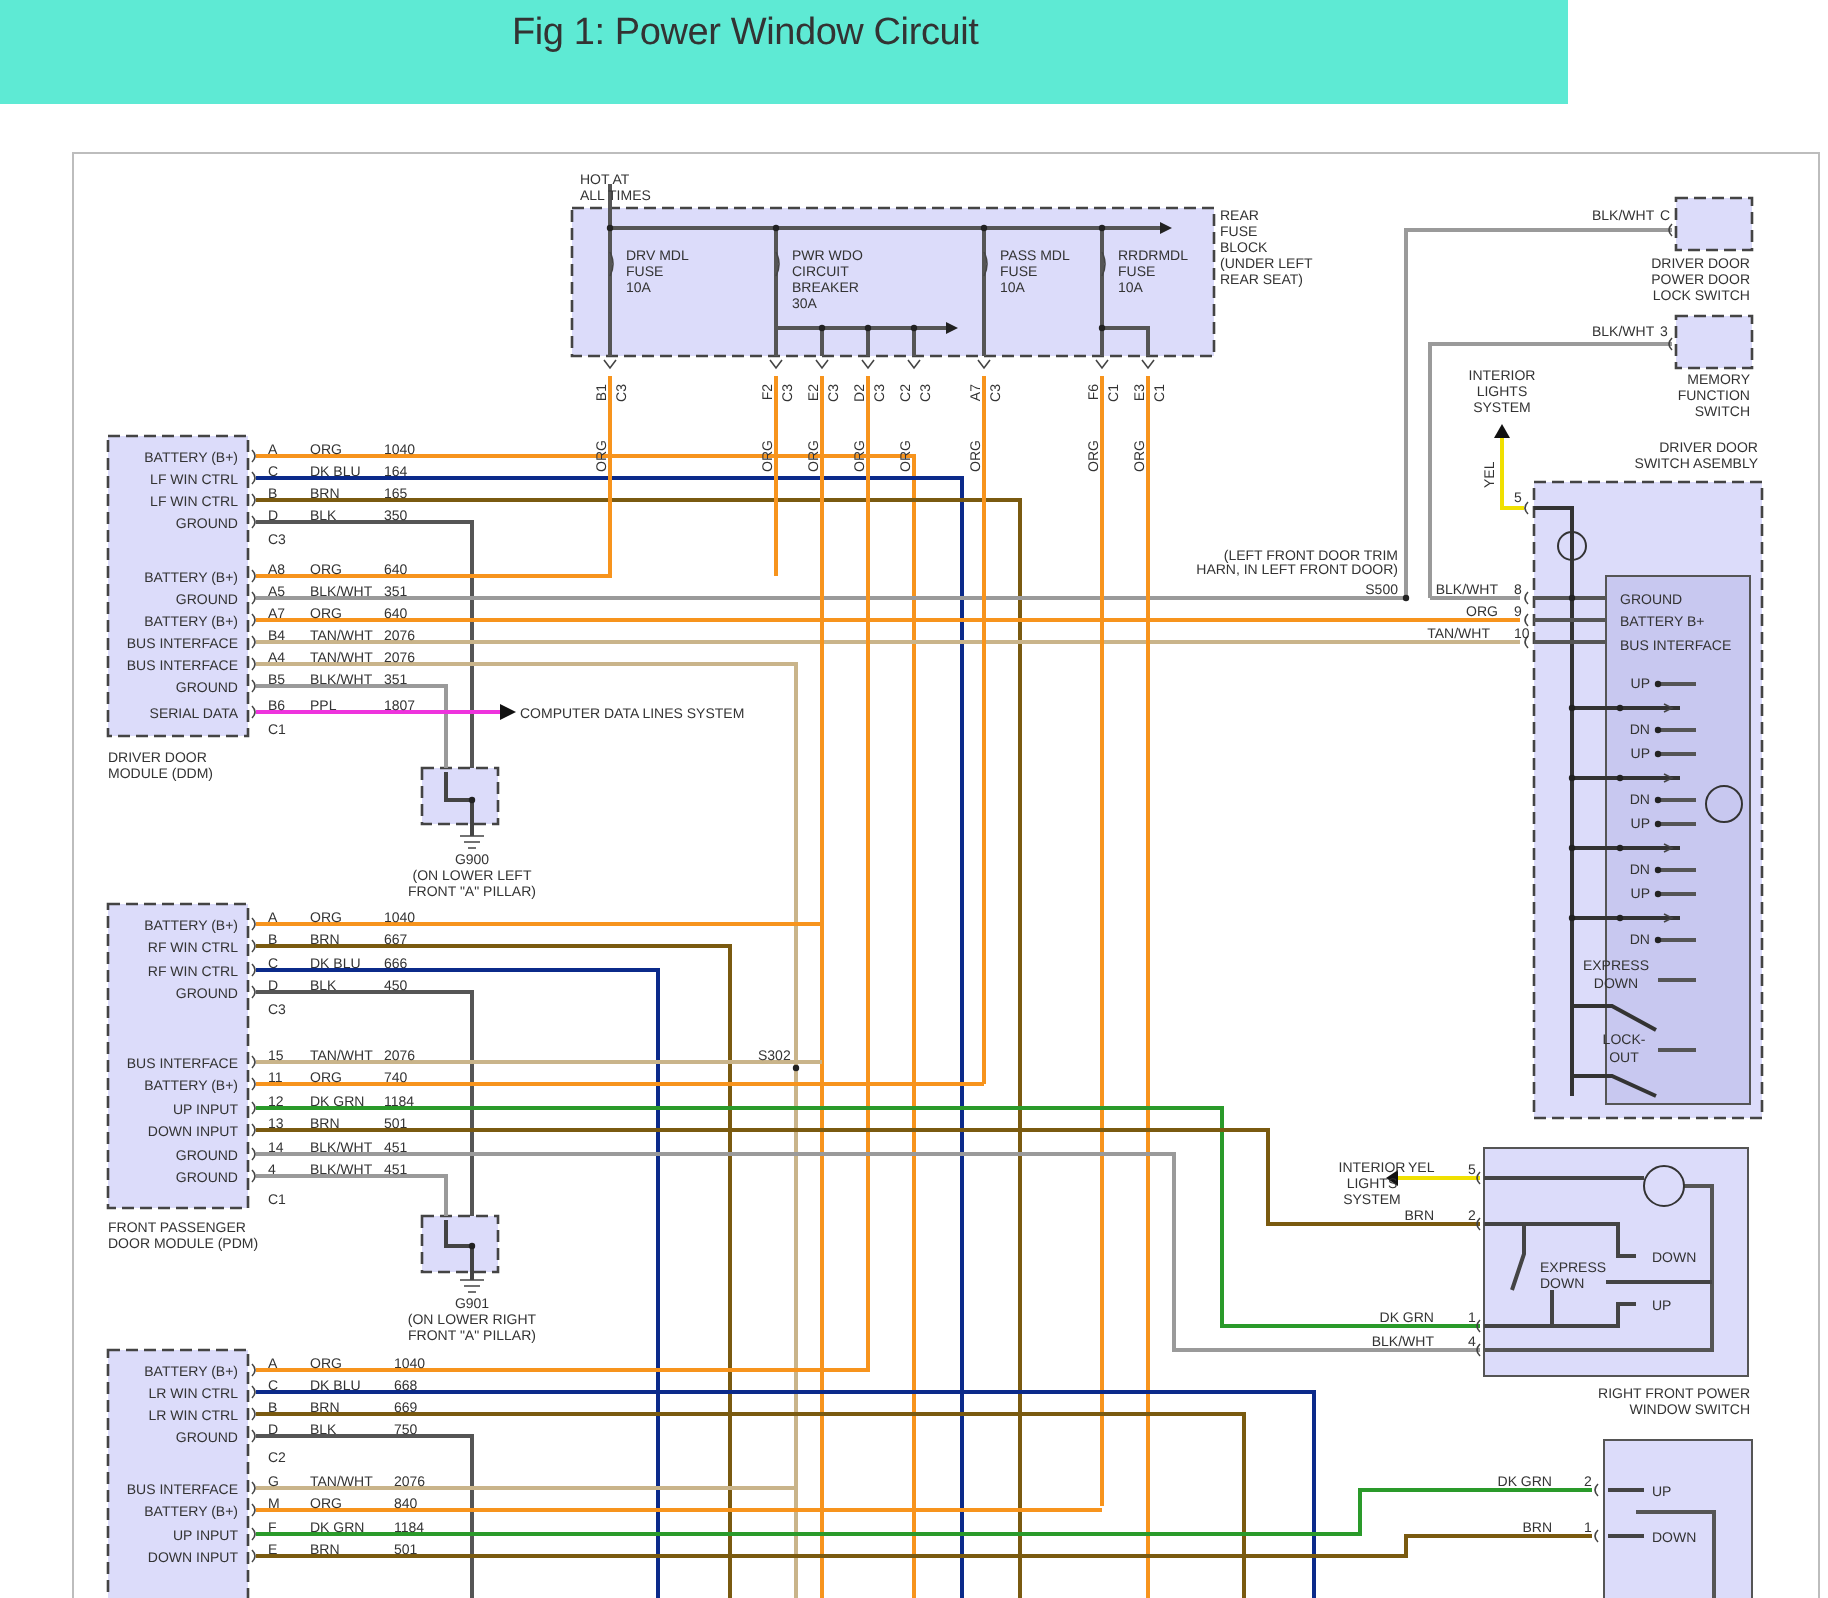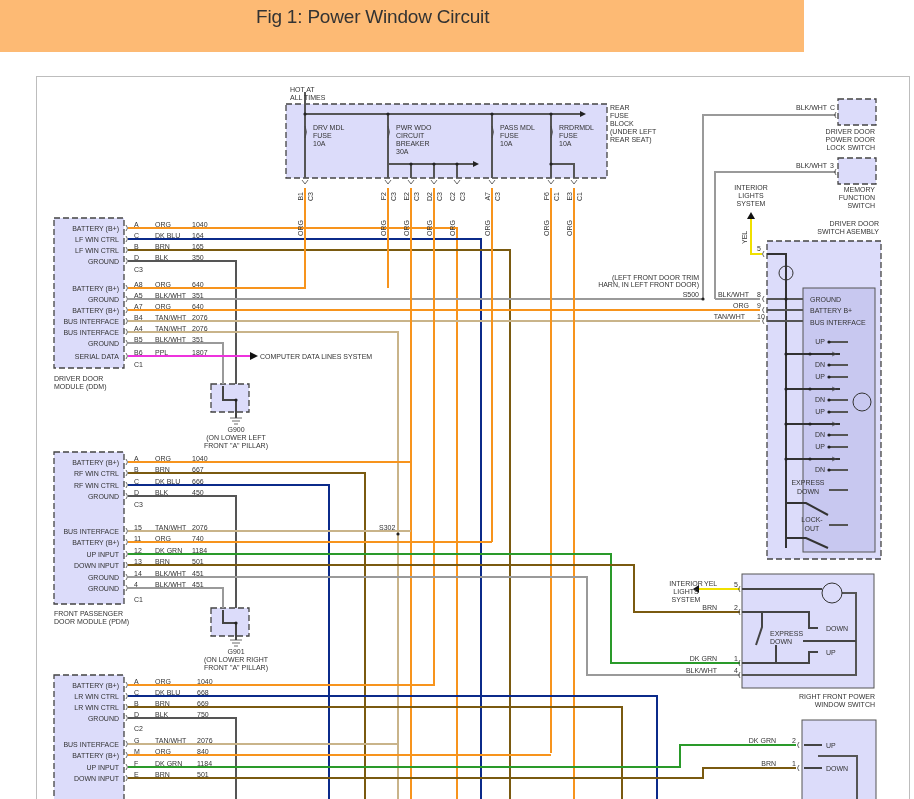--- a/index.html
+++ b/index.html
@@ -1,17 +1,17 @@
 <!DOCTYPE html>
 <html><head>
 <meta charset="utf-8">
 <style>
   html, body { margin:0; padding:0; }
   body { width:914px; height:799px; overflow:hidden; background:#ffffff; font-family:"Liberation Sans", sans-serif; position:relative; }
-  .header { position:absolute; left:0; top:0; width:784px; height:52px; background:#fdba74;padding-left:20px; }
+  .header { position:absolute; left:0; top:0; width:784px; height:52px; background:#5eead4; }
   .header h1 { position:absolute; left:256px; top:6px; margin:0; font-weight:normal; font-size:19px; color:#333; font-family:"Liberation Sans", sans-serif; letter-spacing:-0.2px; }
   .frame { position:absolute; left:36px; top:76px; width:872px; height:723px; border:1px solid #bdbdbd; border-bottom:none; background:#fff; }
   svg { position:absolute; left:0; top:0; }
   svg text { font-family:"Liberation Sans", sans-serif; font-size:7px; fill:#333; }
   .box { fill:#dcdcfa; stroke:#444; stroke-width:1.3; stroke-dasharray:6 3; }
   .sbox { fill:#dcdcfa; stroke:#555; stroke-width:1; }
   .ibox { fill:#c8c8f0; stroke:#555; stroke-width:1; }
   .w { fill:none; stroke-width:2; }
   .thin { fill:none; stroke:#444; stroke-width:0.8; }
 </style>

